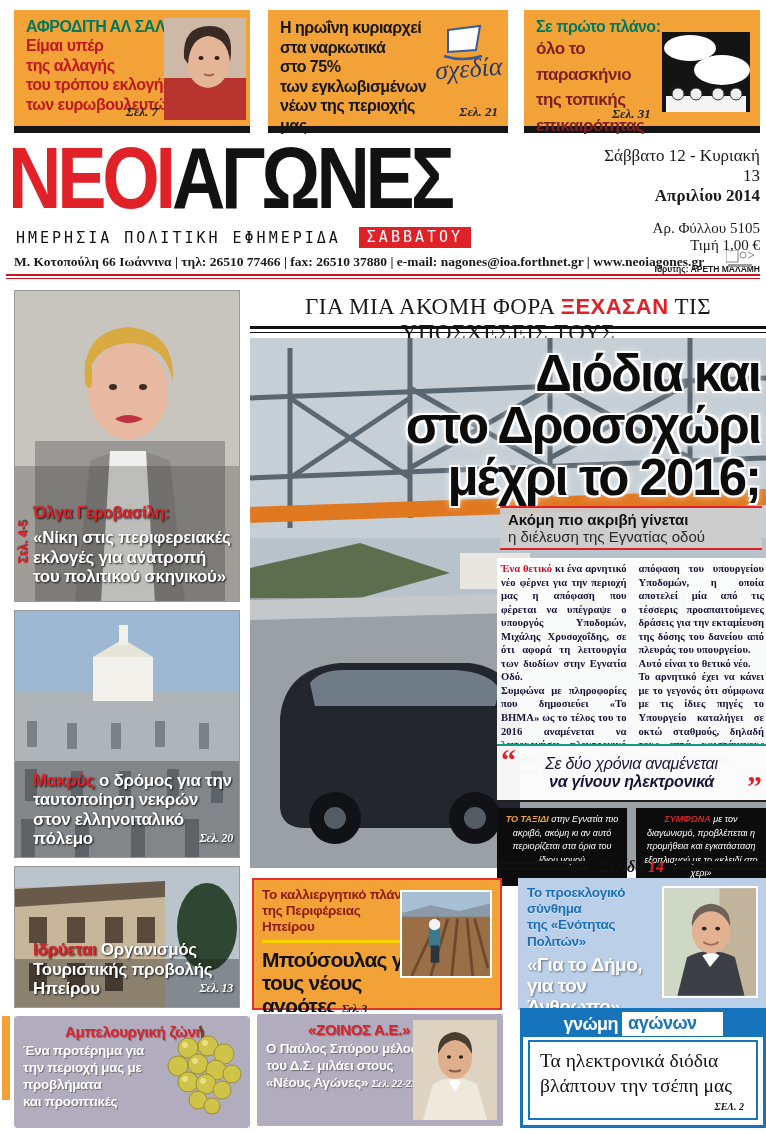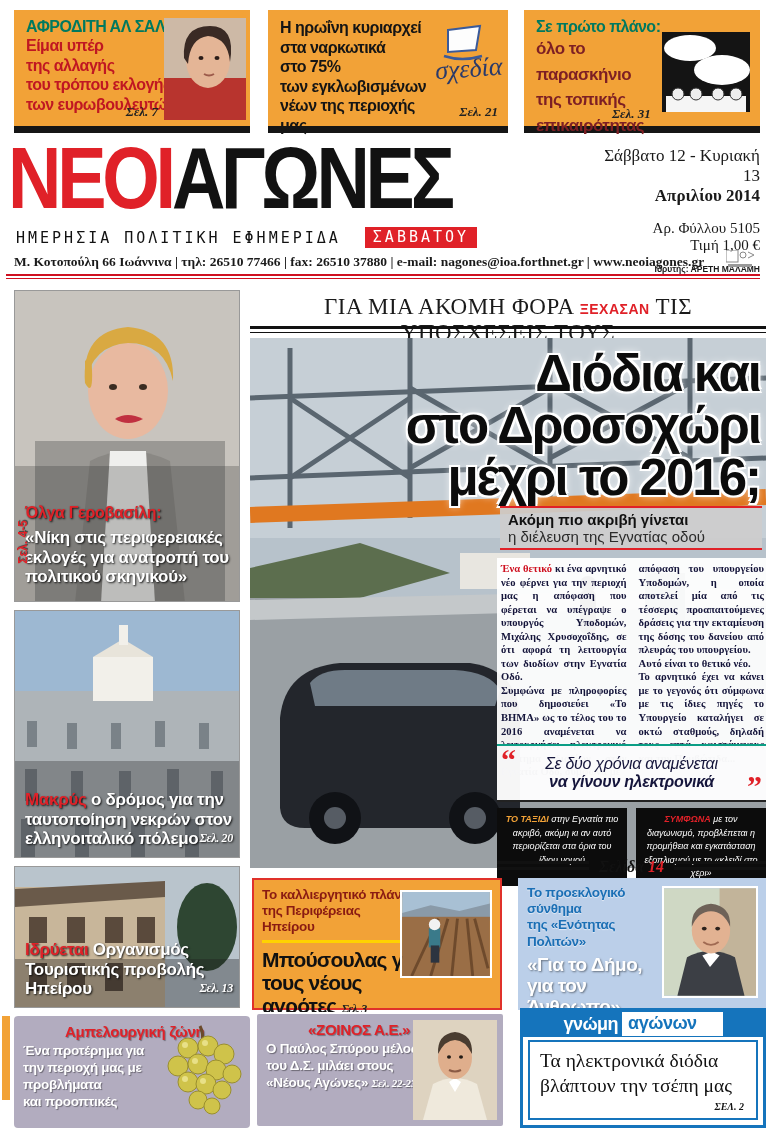--- a/index.html
+++ b/index.html
@@ -15,46 +15,46 @@
   .teaser-title.green { color:#00795f; }
   .teaser-body { font-weight:bold; font-size:16px; line-height:1.22; letter-spacing:-0.5px; color:#151515; }
   .teaser-body.red { color:#c01722; }
   .teaser-body.maroon { color:#7d1f24; font-size:17px; line-height:1.5; }
   .teaser-page { font-family:"Liberation Serif", serif; font-style:italic; font-weight:bold; font-size:13px; color:#222; }
 
   
   .logo { font-weight:bold; font-size:88px; line-height:0.95; letter-spacing:-5px; transform:scaleX(.84); transform-origin:left top; white-space:nowrap; }
   .logo .red { color:#e02128; }
   .logo .blk { color:#121212; }
-  .mast-sub { font-family:"DejaVu Sans Mono", monospace; font-size:15px; letter-spacing:3px; color:#121212; display:flex; align-items:center; gap:24px; }
+  .mast-sub { font-family:"DejaVu Sans Mono", monospace; font-size:15px; letter-spacing:3px; color:#121212; display:flex; align-items:center; gap:18px; }
   .mast-sub .hl { background:#e02128; color:#fff; padding:1px 8px 2px 8px; }
   .mast-right { text-align:right; font-family:"Liberation Serif", serif; color:#1a1a1a; }
   .mast-right .d1 { font-size:17px; }
   .mast-right .d2 { font-size:17px; font-weight:bold; }
   .mast-right .issue { font-size:15px; margin-top:14px; }
   .mast-right .price { font-size:15px; }
   .mast-right .founder { font-size:8.5px; font-weight:bold; margin-top:10px; font-family:"Liberation Sans", sans-serif; }
 
   .contact-line { font-family:"Liberation Serif", serif; font-weight:bold; font-size:13.5px; color:#1a1a1a; }
   .red-rule { height:5px; border-top:2px solid #cf1020; border-bottom:1px solid #cf1020; }
 
   
   .side-item { overflow:hidden; border:1px solid #999; }
   .side-photo { position:absolute; inset:0; }
-  .side-caption { position:absolute; left:10px; right:6px; bottom:8px; font-weight:bold; letter-spacing:-0.3px;
+  .side-caption { position:absolute; left:18px; right:6px; bottom:8px; font-weight:bold; letter-spacing:-0.3px;
                   text-shadow:1px 1px 2px rgba(0,0,0,.85); line-height:1.15; }
   .cap-kicker { color:#e02128; font-size:16px; margin-bottom:6px; display:block; }
   .cap-text { color:#fff; font-size:17px; }
   .cap-lead { color:#e02128; }
   .cap-page { color:#fff; font-family:"Liberation Serif", serif; font-style:italic; font-size:12px; float:right; margin-top:3px; }
   .vert-page { position:absolute; left:-14px; bottom:52px; transform:rotate(-90deg); color:#e02128; font-weight:bold; font-size:12px; text-shadow:1px 1px 1px rgba(0,0,0,.6); }
 
   
   .banner { font-family:"Liberation Serif", serif; font-size:23px; color:#1a1a1a; text-align:center; letter-spacing:0.5px; }
-  .banner .hl { color:#e02128; font-weight:bold; font-family:"Liberation Sans", sans-serif; font-size:14px; }
+  .banner .hl { color:#e02128; font-weight:bold; font-family:"Liberation Sans", sans-serif; font-size:22px; }
   .black-rule { height:7px; border-top:3px solid #111; border-bottom:1px solid #111; }
 
   
   .headline { font-weight:bold; font-size:51px; line-height:1.02; letter-spacing:-2px; color:#0c0c0c; text-align:right;
               text-shadow:-2px -2px 0 #fff, 2px -2px 0 #fff, -2px 2px 0 #fff, 2px 2px 0 #fff, 0 0 9px #fff; }
   .subhead { background:rgba(205,205,205,.92); border-top:2px solid #e02128; border-bottom:2px solid #e02128; padding:3px 8px; }
   .subhead .b { font-weight:bold; font-size:15px; color:#111; display:block; }
   .subhead .r { font-size:15px; color:#2b2b2b; display:block; }
   .bodypanel { background:rgba(255,255,255,.94); display:flex; gap:12px; padding:4px 2px 4px 4px;
                font-family:"Liberation Serif", serif; font-weight:bold; font-size:10.6px; line-height:1.28; color:#14143a; text-align:justify; }

